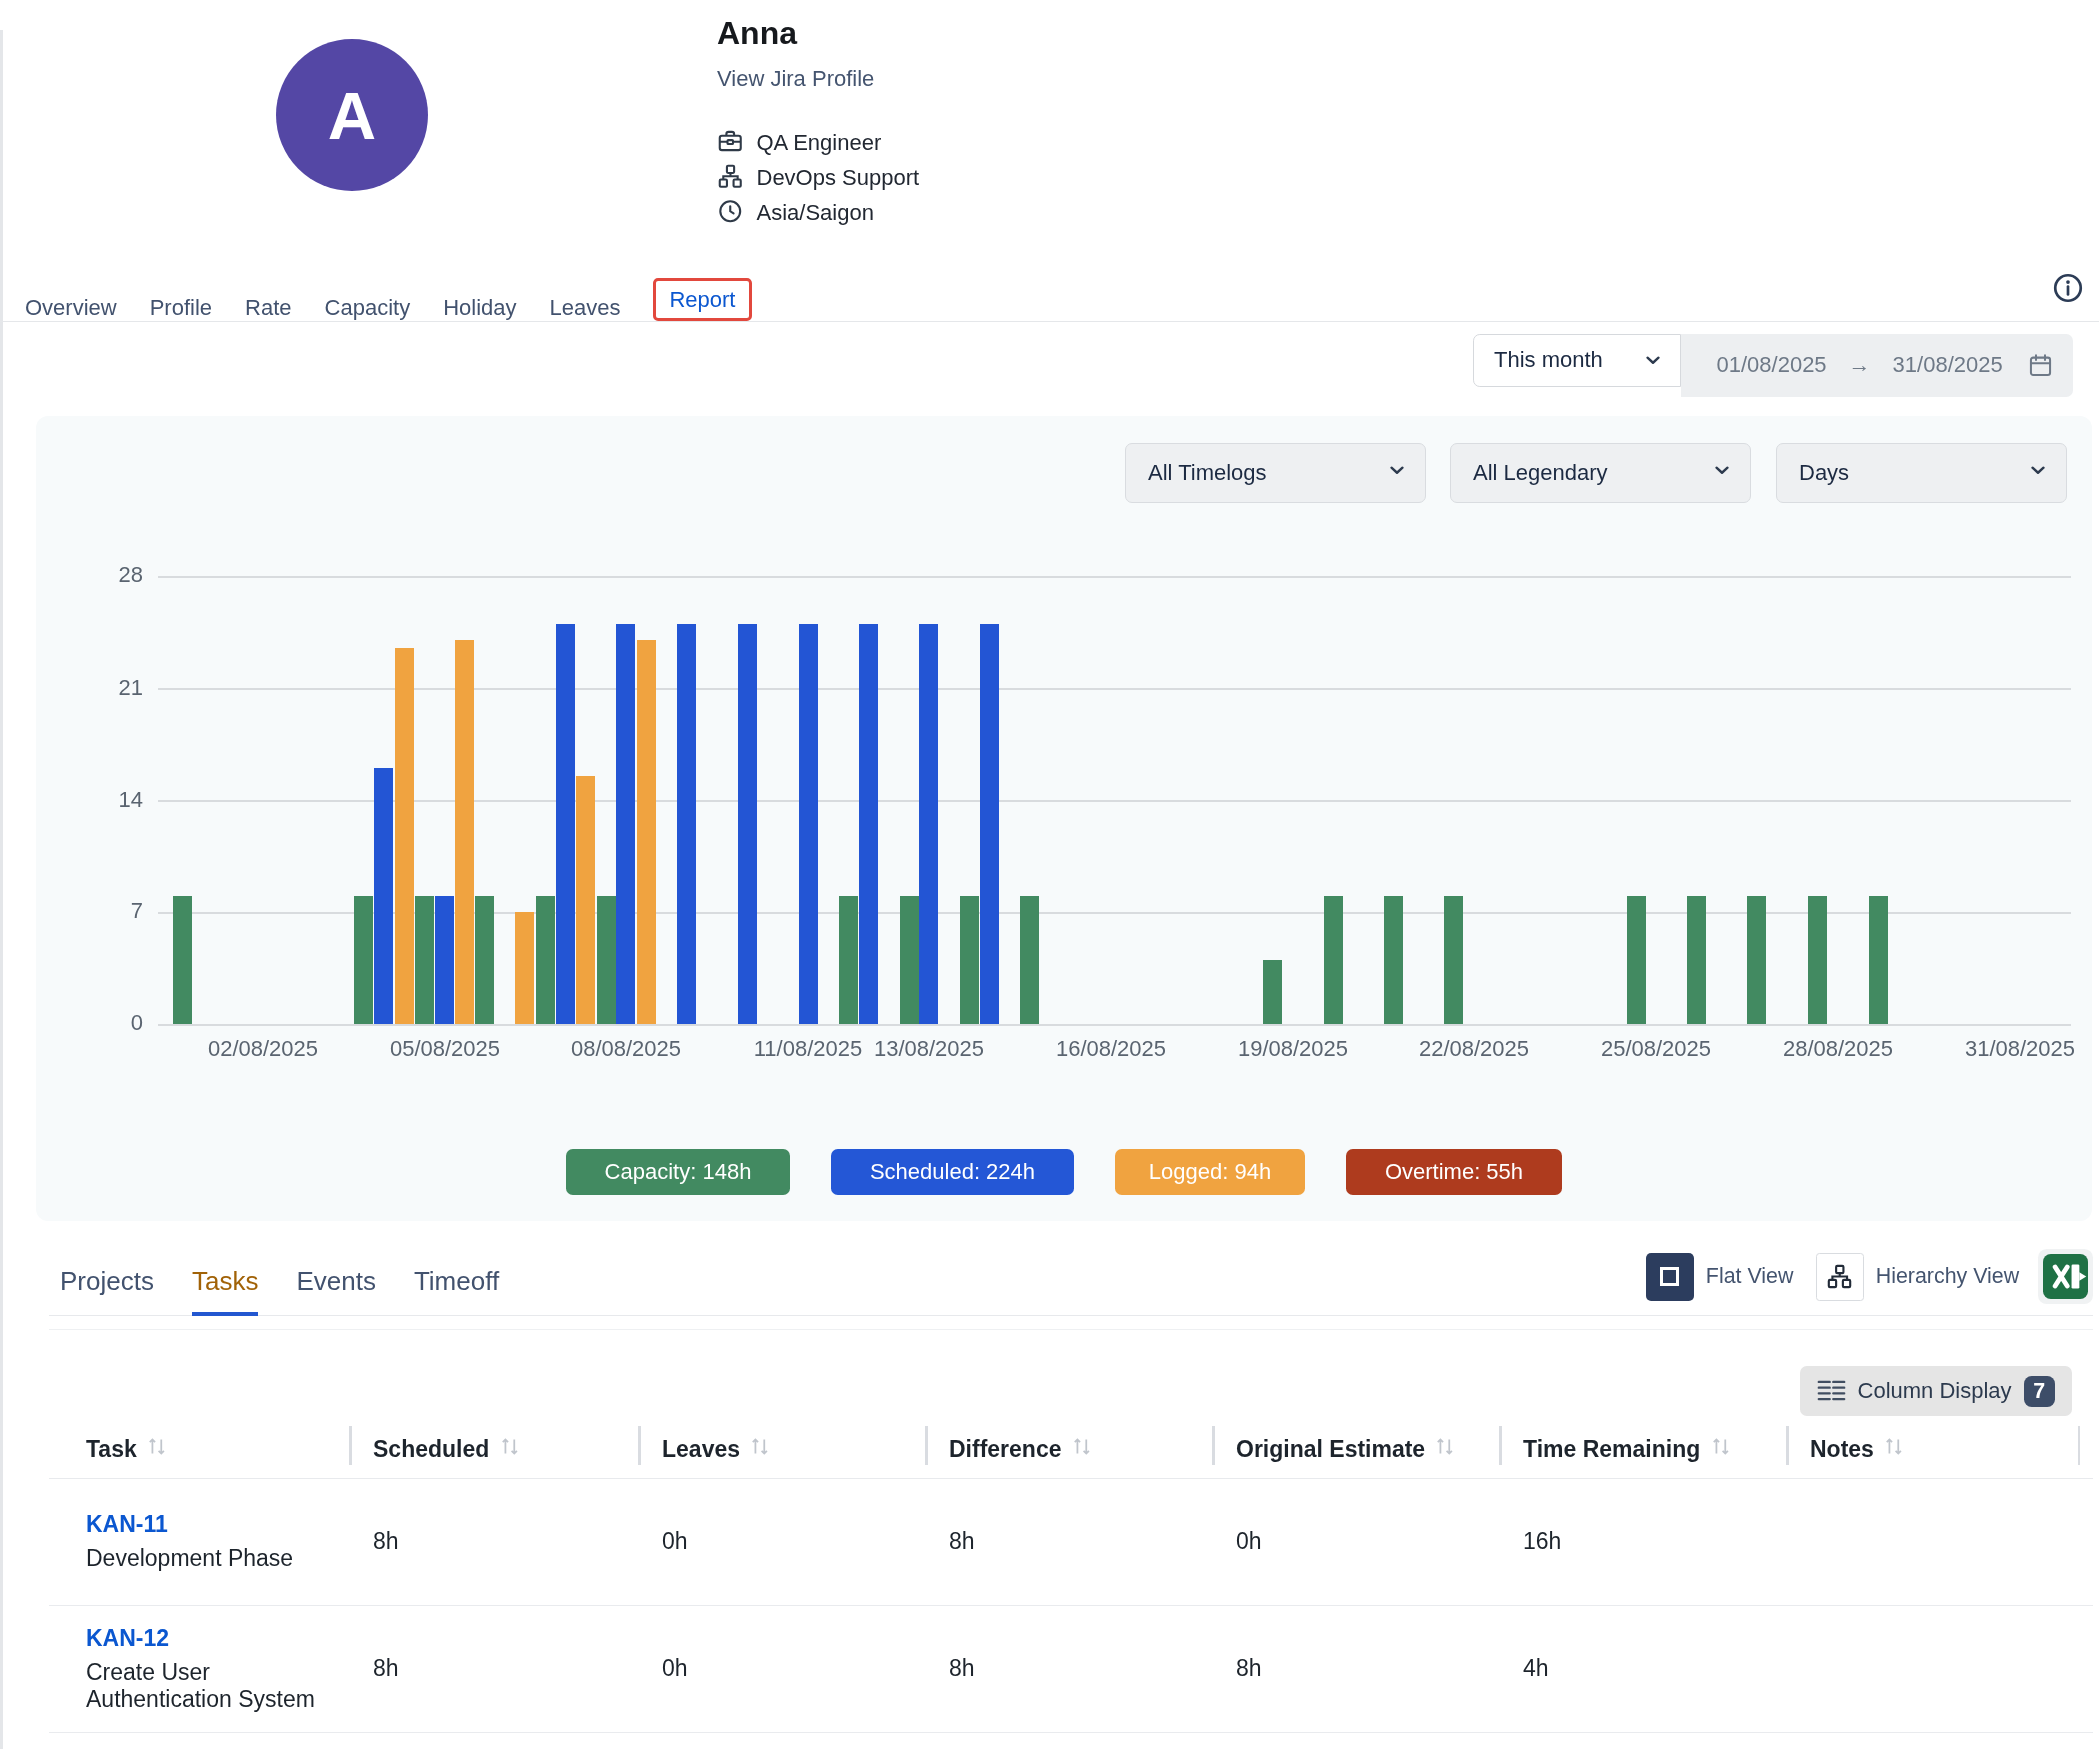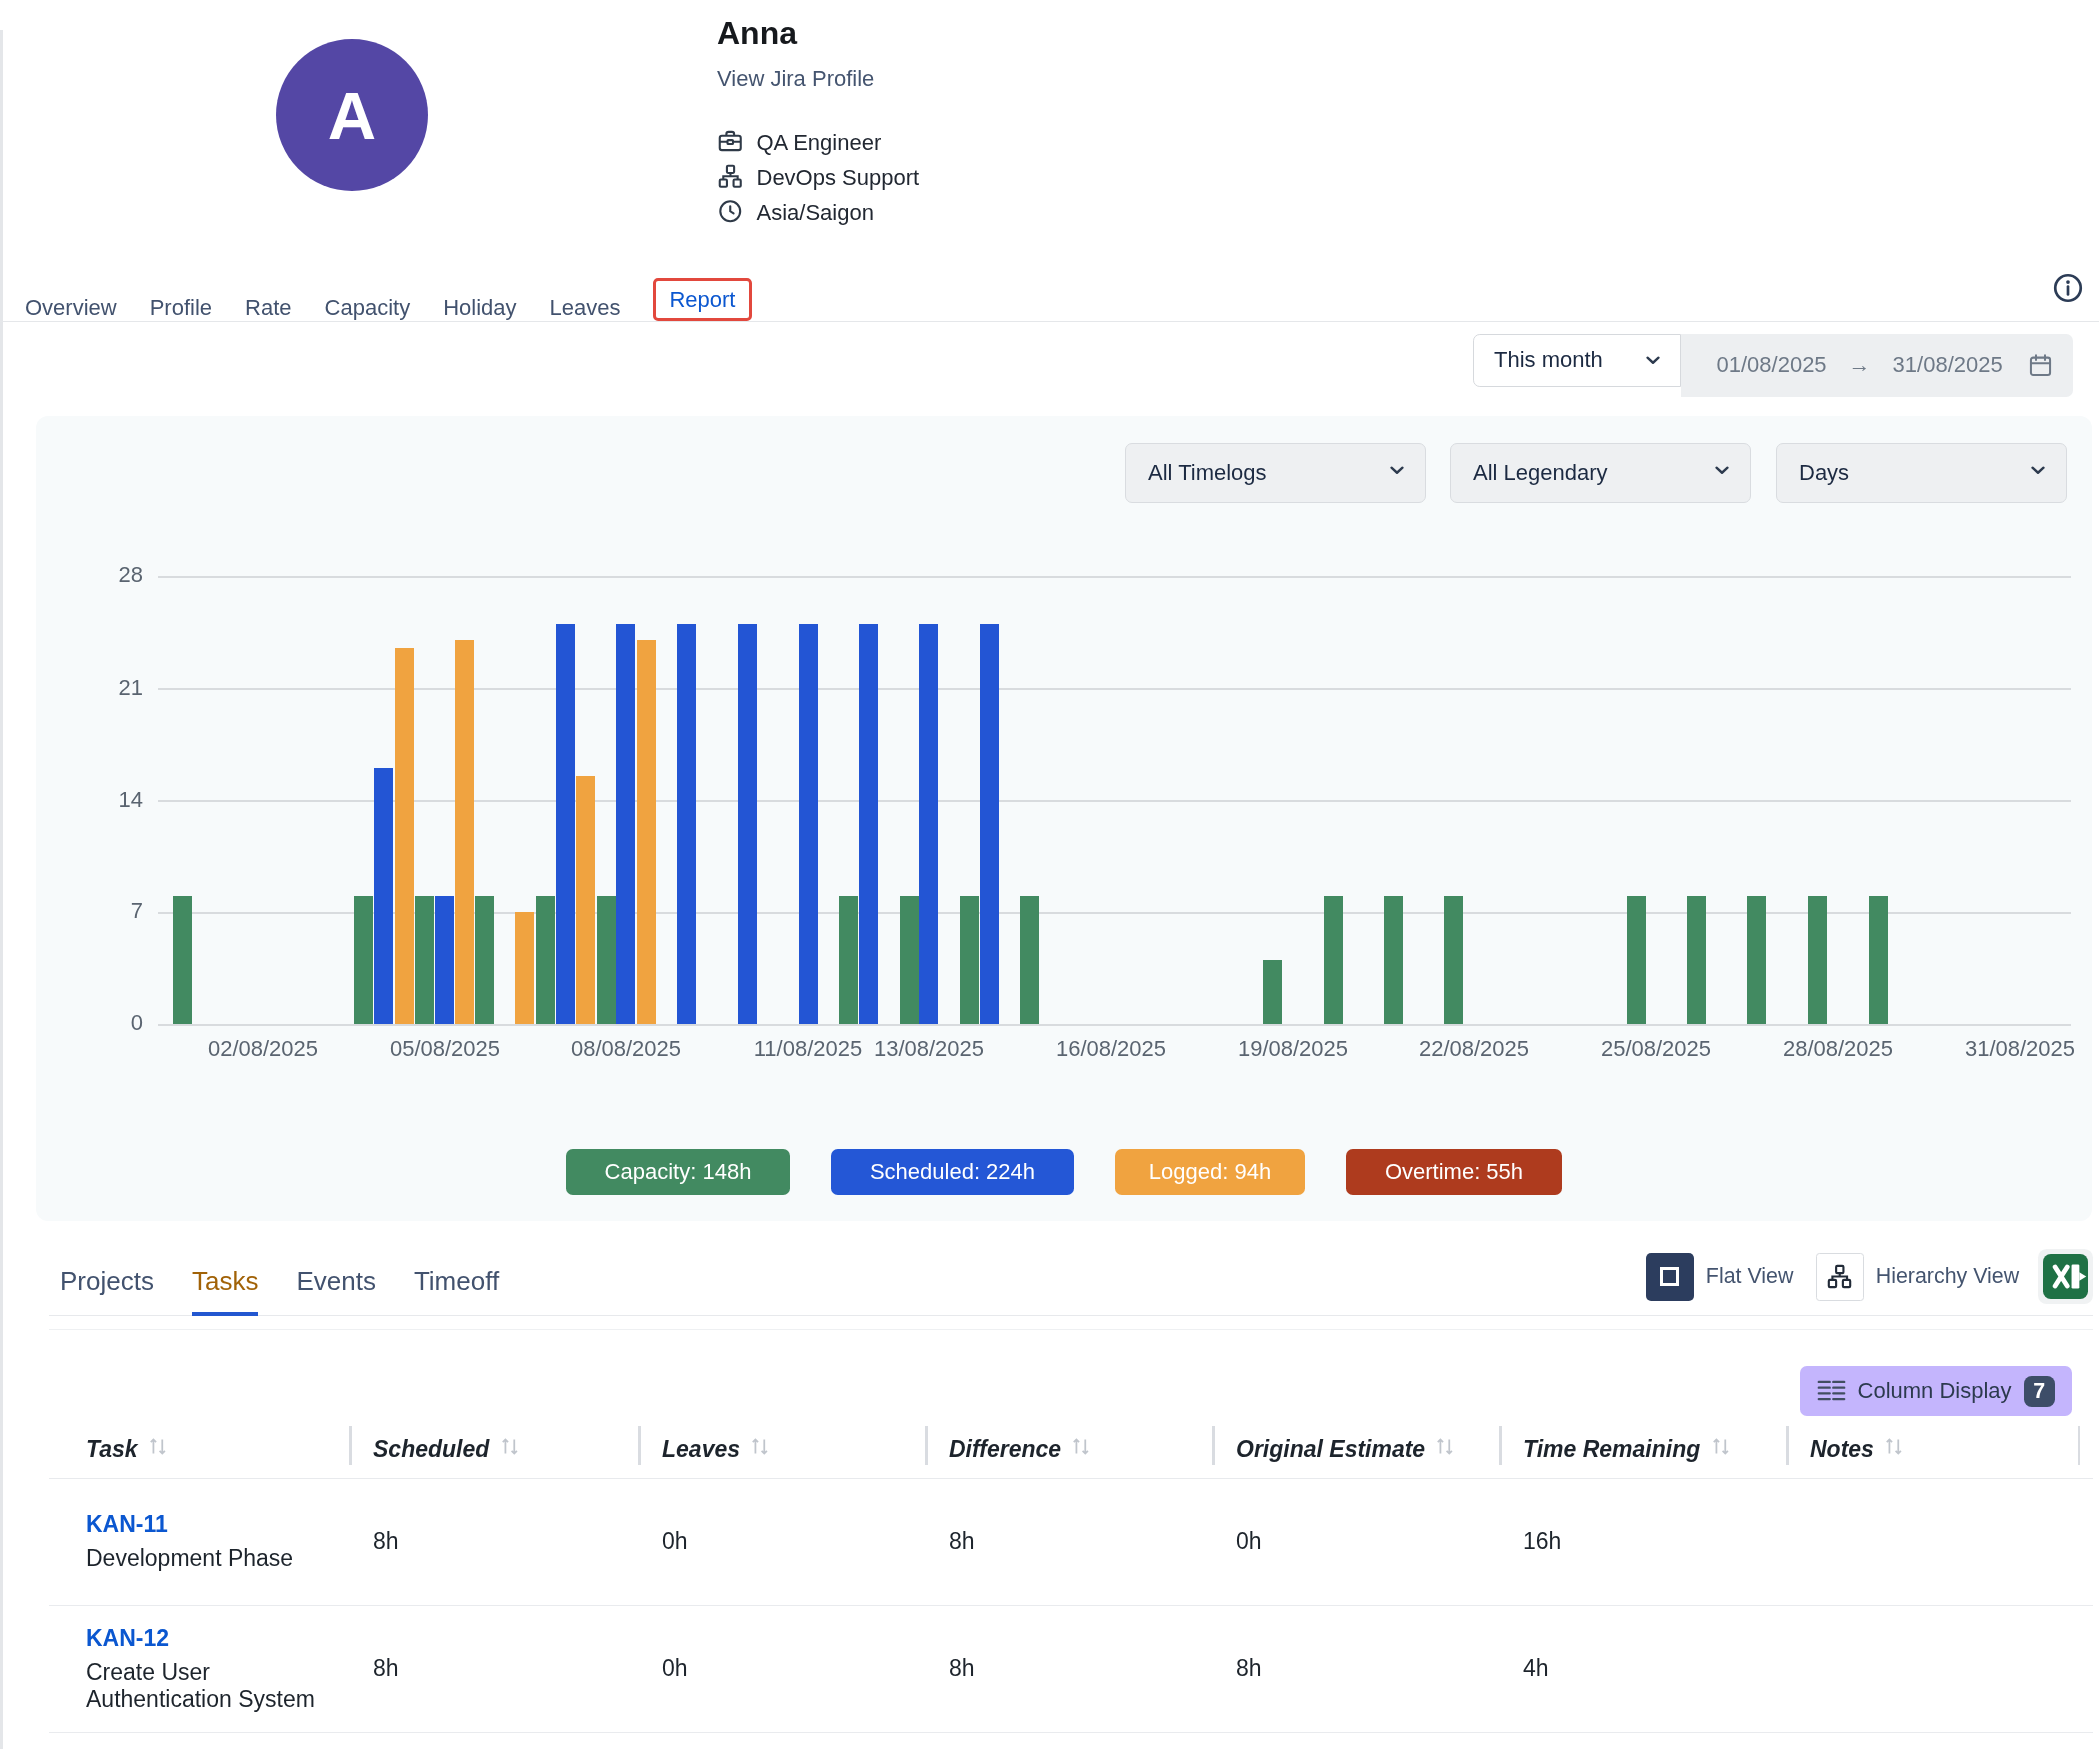--- a/index.html
+++ b/index.html
@@ -66,29 +66,29 @@
   .flat-btn .sq { width:19px; height:19px; border:3.4px solid #fff; }
   .hier-btn { width:48px; height:48px; background:#fff; border:1.7px solid #d9dce0; border-radius:3.4px;
     display:flex; align-items:center; justify-content:center; margin-left:10.3px; }
   .view-label { font-size:21.4px; color:#44546f; font-weight:500; }
   .excel-wrap { width:55px; height:55px; background:#f0f2f3; border-radius:8.6px; display:flex;
     align-items:center; justify-content:center; margin-left:6.8px; }
 
   
   .table-section { margin:13.7px 6px 0 49px; border-top:1.7px solid #eef0f2; }
   .cd-row { display:flex; justify-content:flex-end; margin-top:36px; padding-right:21.4px; }
-  .cd-btn { height:50px; background:#c4b5fd; border-radius:6.8px; display:flex; align-items:center;
+  .cd-btn { height:50px; background:#e5e5e5; border-radius:6.8px; display:flex; align-items:center;
     gap:12px; padding:0 17px;text-align:right; }
   .cd-label { font-size:22px; color:#2c3a4e; }
   .cd-badge { width:31px; height:31px; background:#3d4d68; border-radius:7.7px; color:#fff;
     font-size:21.4px; font-weight:700; display:flex; align-items:center; justify-content:center; }
   .tgrid { display:grid; grid-template-columns:300px 289px 287px 287px 287px 287px 296px; }
   .thead { margin-top:5.1px; border-bottom:1.7px solid #e8eaed; }
   .th { position:relative; padding:13.7px 0 13.7px 24px; font-size:23px; font-weight:700;
-    color:#1d242c; display:flex; align-items:center; gap:10.3px;font-style:italic; }
+    color:#1d242c; display:flex; align-items:center; gap:10.3px; }
   .th:first-child { padding-left:37px; }
   .th + .th::before, .th:last-child::after { content:""; position:absolute; left:0; top:5.1px;
     width:2.6px; height:39px; background:#d9dce1; }
   .th:last-child::after { left:auto; right:1.7px; }
   .tr { min-height:127px; align-items:center; border-bottom:1.7px solid #e9ebee; }
   .td { font-size:23px; color:#1d242c; padding-left:24px; }
   .td.task { padding-left:37px; }
   .task-key { font-size:23px; font-weight:700; color:#0b57d0; }
   .task-summary { margin-top:6.8px; font-size:23px; color:#1d242c; max-width:265px;
     overflow-wrap:anywhere; line-height:1.18; }

